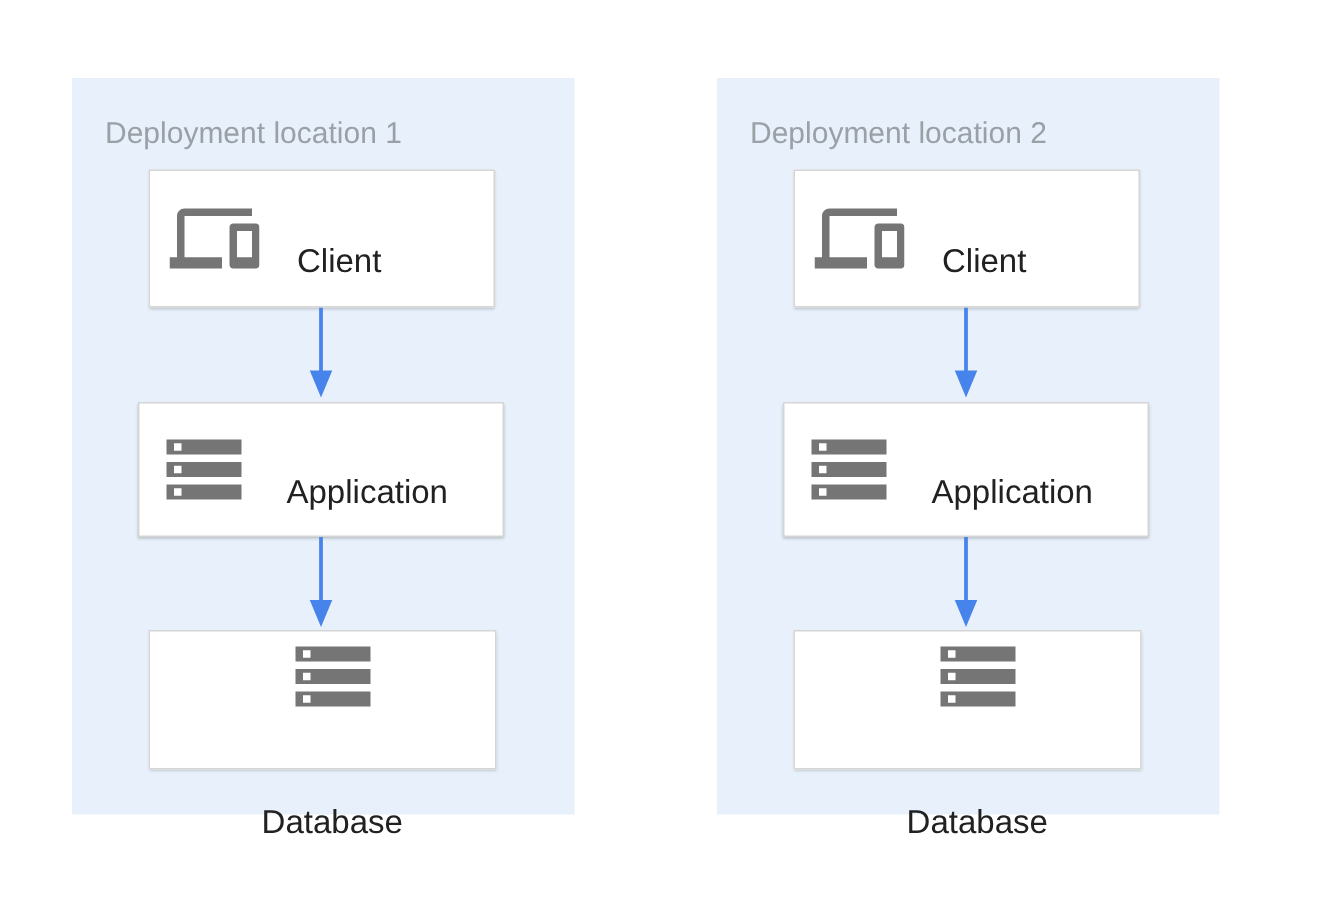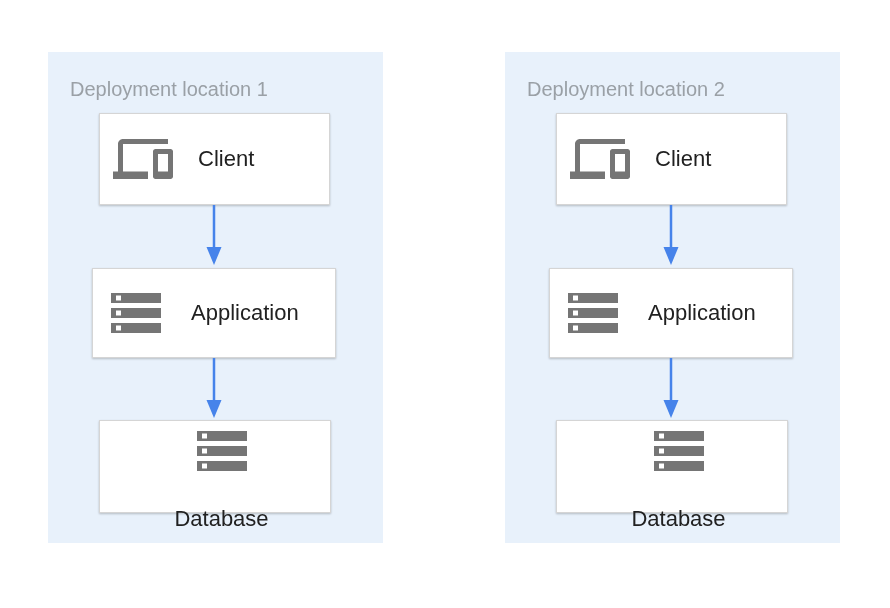--- a/index.html
+++ b/index.html
@@ -16,21 +16,21 @@
     overflow: hidden;
   }
   .zone {
     position: absolute;
     top: 52px;
     width: 335px;
     height: 491px;
     background: var(--zone-bg, #e8f1fb);
   }
   .zone-1 { left: 48px; }
-  .zone-2 { left: 505px; }
+  .zone-2 { left: 478px; }
   .zone-title {
     position: absolute;
     left: 22px;
     top: 24px;
     font-size: 20px;
     line-height: 1.3;
     color: var(--zone-title, #9aa0a6);
     white-space: nowrap;
   }
   .node {
@@ -44,20 +44,21 @@
     padding-left: 13px;
     gap: 25px;
   }
   .node-client      { left: 51px; top: 61px;  width: 231px; height: 92px; }
   .node-application { left: 44px; top: 216px; width: 244px; height: 90px; }
   .node-database    { left: 51px; top: 368px; width: 232px; height: 93px; flex-direction: column; }
   .node-label {
     font-size: 22px;
     color: var(--node-label, #212121);
     white-space: nowrap;
+    margin-top: 29px;
   }
   .icon {
     width: 60px;
     height: 60px;
     display: block;
     color: var(--icon, #757575);
     flex: 0 0 auto;
   }
   .icon svg { display: block; width: 100%; height: 100%; }
   .arrow {

